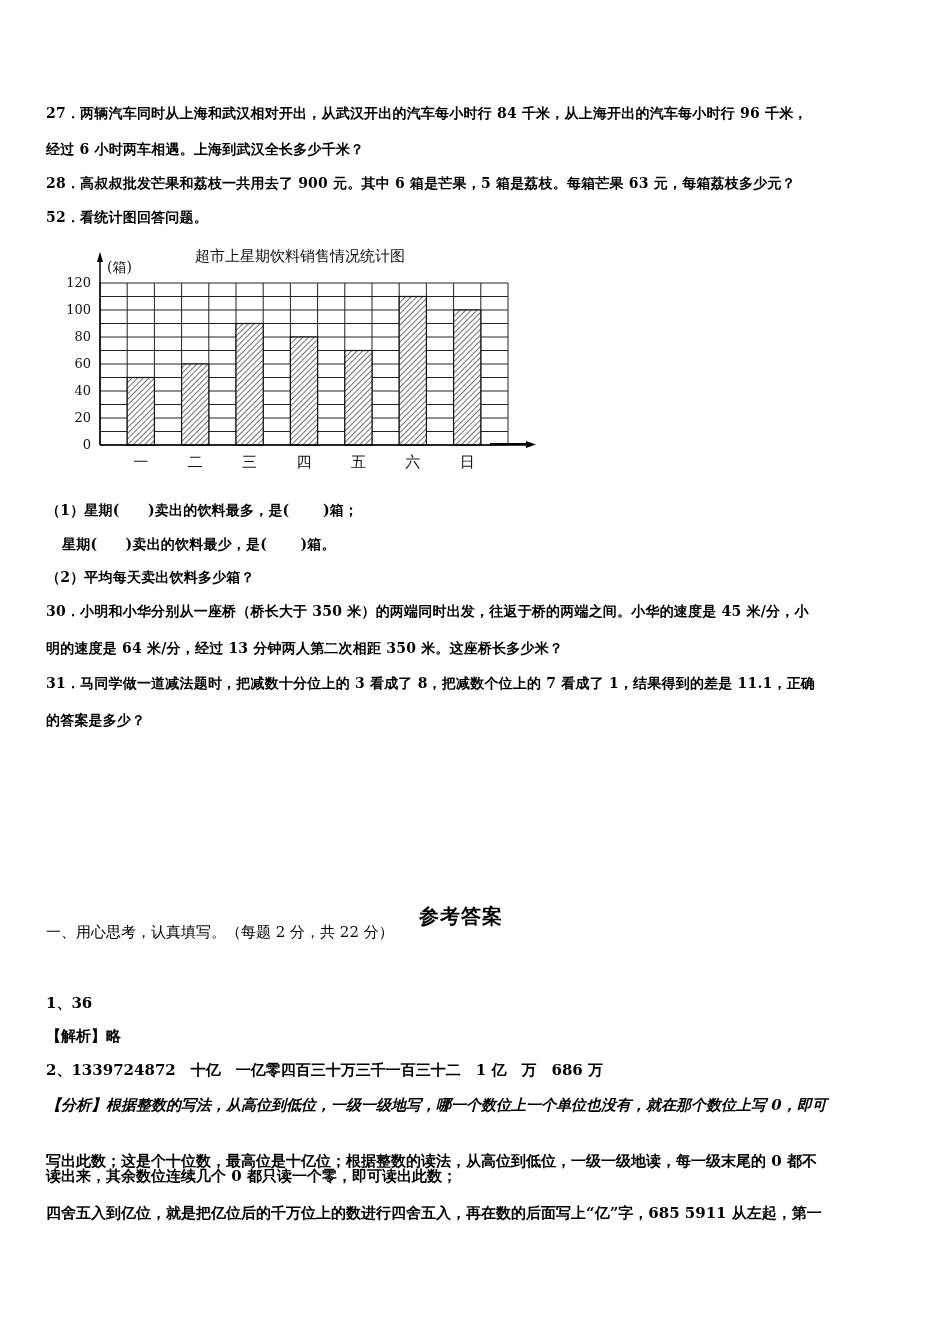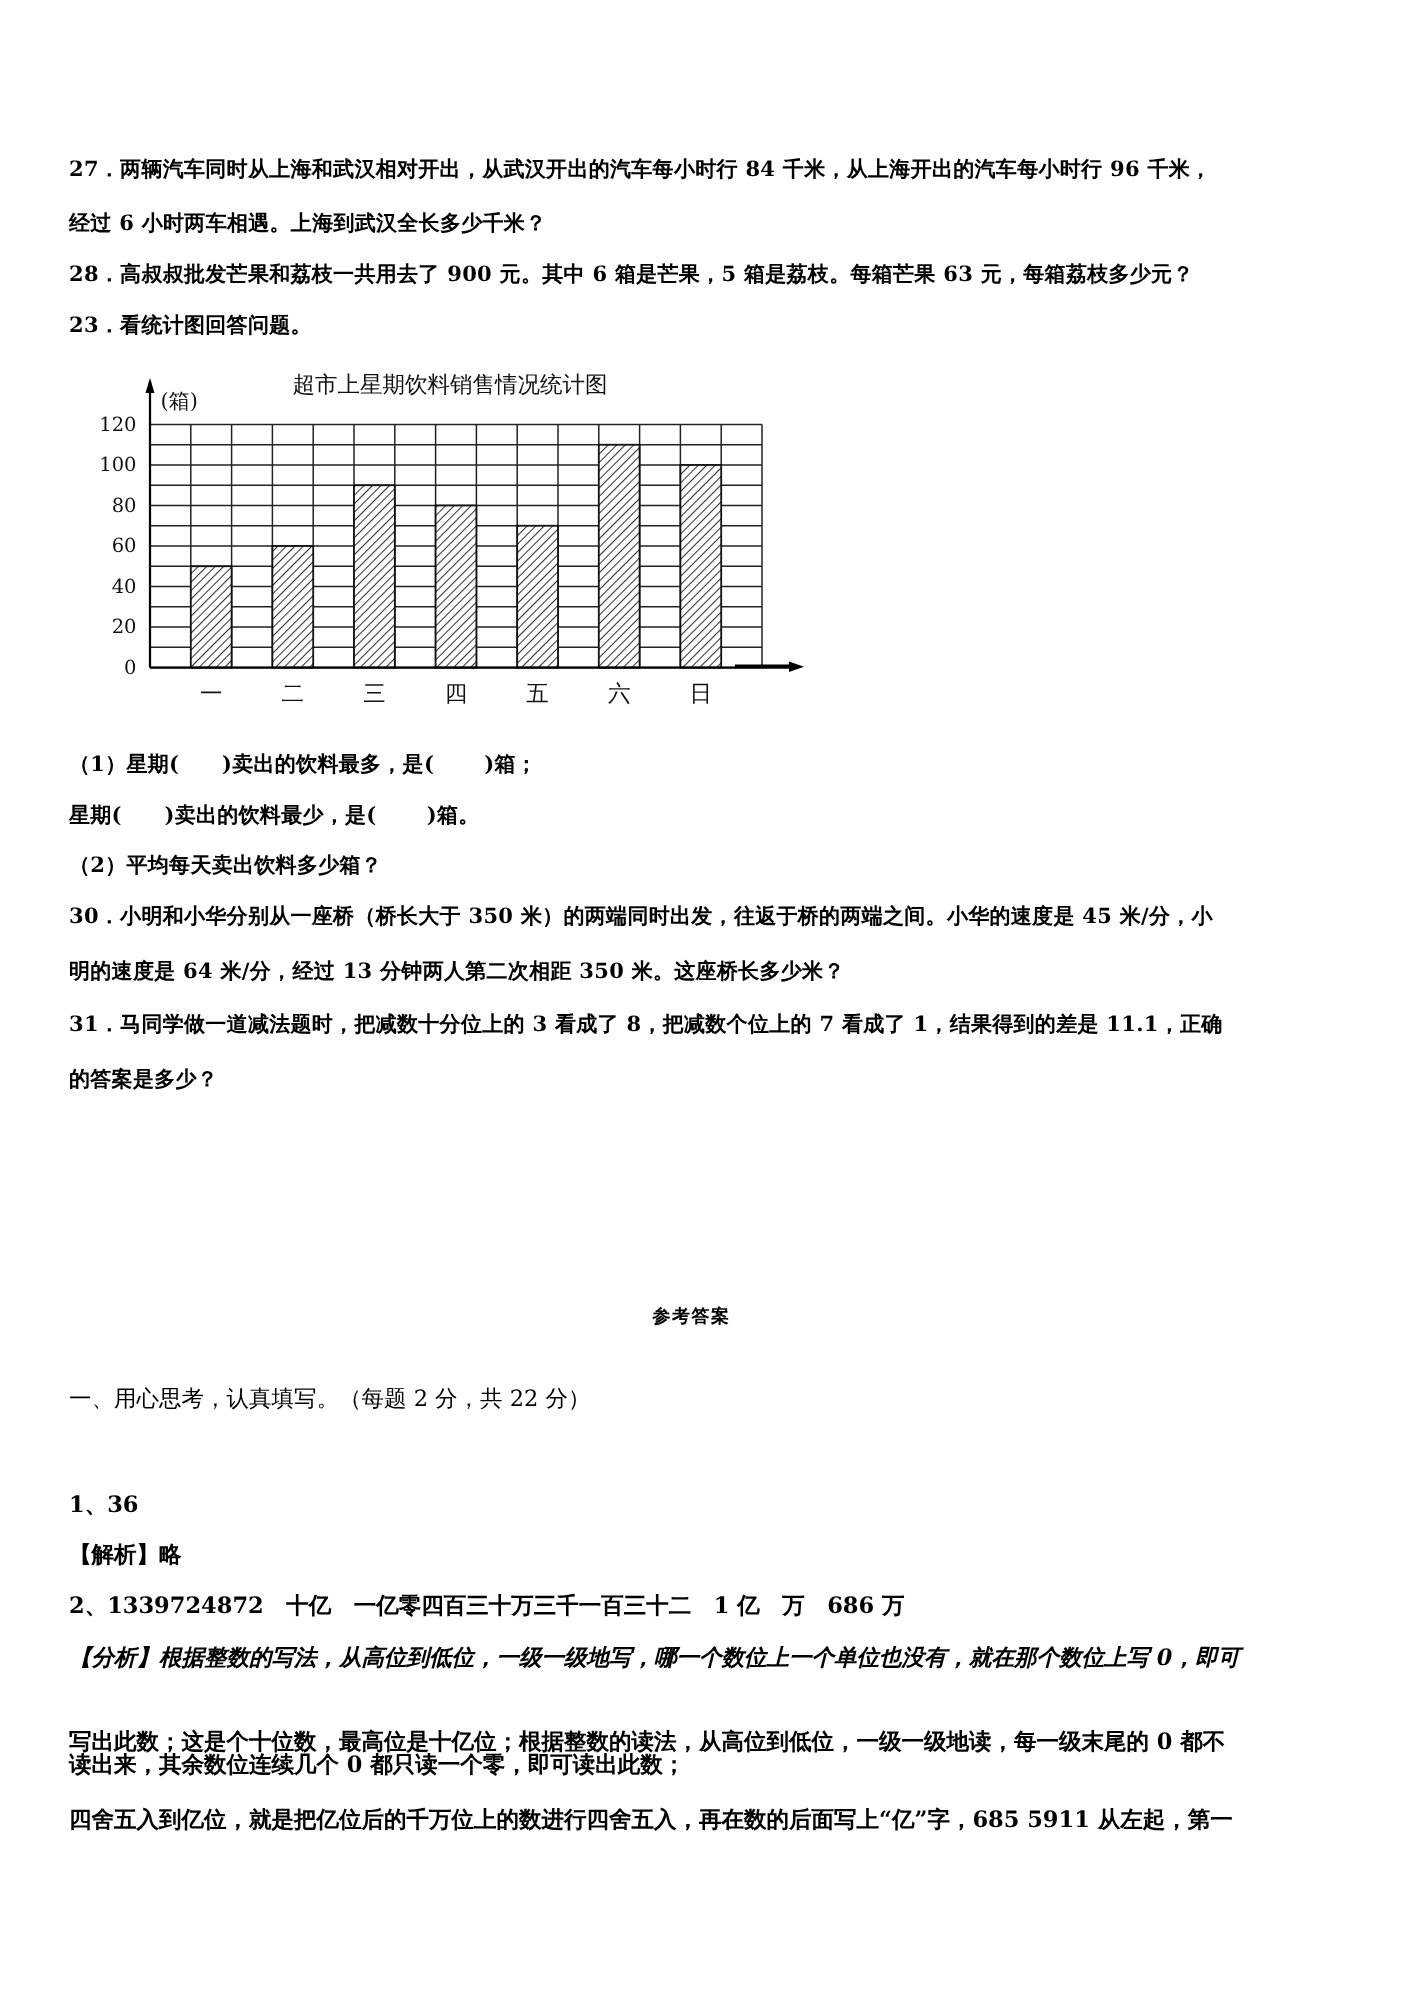--- a/index.html
+++ b/index.html
@@ -31,23 +31,23 @@
       width: 490px;
       height: 240px;
     }
     .chart svg {
       display: block;
     }
     .answer-title {
       position: absolute;
       left: 0;
       width: 922px;
-      top: 869px;
+      top: 903px;
       text-align: center;
-      font-size: 12px;
+      font-size: 20px;
       font-weight: bold;
       font-family: "DejaVu Sans", "Liberation Sans", sans-serif;
       letter-spacing: 1px;
     }
     .ans-line {
       position: absolute;
       left: 46px;
       font-size: 15px;
       font-weight: bold;
       white-space: nowrap;
@@ -58,21 +58,21 @@
     }
   </style>
 </head>
 <body>
 
 <div class="line" style="top:103px;">27．两辆汽车同时从上海和武汉相对开出，从武汉开出的汽车每小时行 84 千米，从上海开出的汽车每小时行 96 千米，</div>
 <div class="line" style="top:139px;">经过 6 小时两车相遇。上海到武汉全长多少千米？</div>
 
 <div class="line" style="top:173px;">28．高叔叔批发芒果和荔枝一共用去了 900 元。其中 6 箱是芒果，5 箱是荔枝。每箱芒果 63 元，每箱荔枝多少元？</div>
 
-<div class="line" style="top:207px;">23．看统计图回答问题。</div>
+<div class="line" style="top:207px;">52．看统计图回答问题。</div>
 
 <div class="chart">
   <svg id="chart-svg" width="490" height="240" viewBox="0 0 490 240" xmlns="http://www.w3.org/2000/svg">
     <defs>
       <pattern id="hatch" patternUnits="userSpaceOnUse" width="4" height="4" patternTransform="rotate(45)">
         <rect width="4" height="4" fill="#fff"></rect>
         <line x1="0" y1="0" x2="0" y2="4" stroke="#333" stroke-width="1.4"></line>
       </pattern>
     </defs>
     <text id="chart-title" x="240" y="21" text-anchor="middle" font-size="15" font-family="DejaVu Sans, Liberation Sans, sans-serif" fill="#111">超市上星期饮料销售情况统计图</text>
@@ -139,21 +139,21 @@
     <line x1="40" y1="205" x2="40" y2="14" stroke="#000" stroke-width="1.5"></line>
     <polygon points="37,22 40,12 43,22" fill="#000"></polygon>
 
     <line x1="40" y1="205" x2="468" y2="205" stroke="#000" stroke-width="1.5"></line>
     <line x1="430" y1="204" x2="470" y2="204" stroke="#000" stroke-width="2"></line>
     <polygon points="466,201 476,204.5 466,208" fill="#000"></polygon>
   </svg>
 </div>
 
 <div class="line" style="top:500px;">（1）星期(　　)卖出的饮料最多，是(　　 )箱；</div>
-<div class="line" style="top:534px;">星期(　　)卖出的饮料最少，是(　　 )箱。</div>
+<div class="line" style="top:534px;margin-left:16px;">星期(　　)卖出的饮料最少，是(　　 )箱。</div>
 <div class="line" style="top:567px;">（2）平均每天卖出饮料多少箱？</div>
 
 <div class="line" style="top:601px;">30．小明和小华分别从一座桥（桥长大于 350 米）的两端同时出发，往返于桥的两端之间。小华的速度是 45 米/分，小</div>
 <div class="line" style="top:638px;">明的速度是 64 米/分，经过 13 分钟两人第二次相距 350 米。这座桥长多少米？</div>
 
 <div class="line" style="top:673px;">31．马同学做一道减法题时，把减数十分位上的 3 看成了 8，把减数个位上的 7 看成了 1，结果得到的差是 11.1，正确</div>
 <div class="line" style="top:710px;">的答案是多少？</div>
 
 <div class="answer-title">参考答案</div>
 

